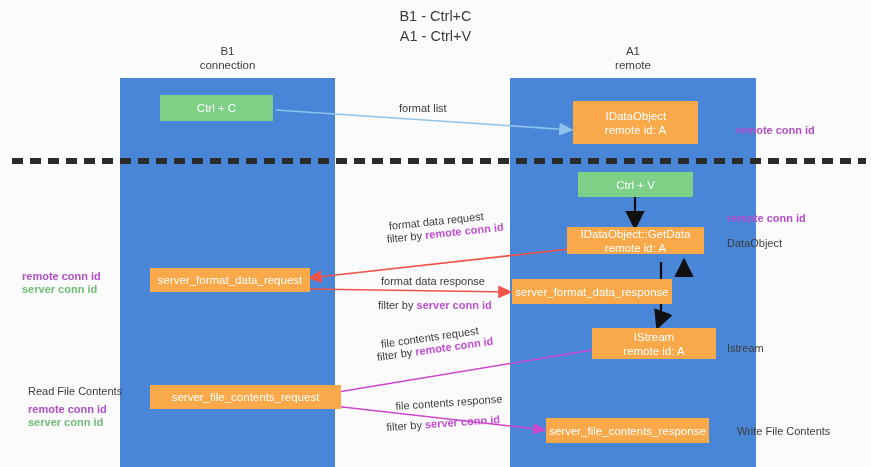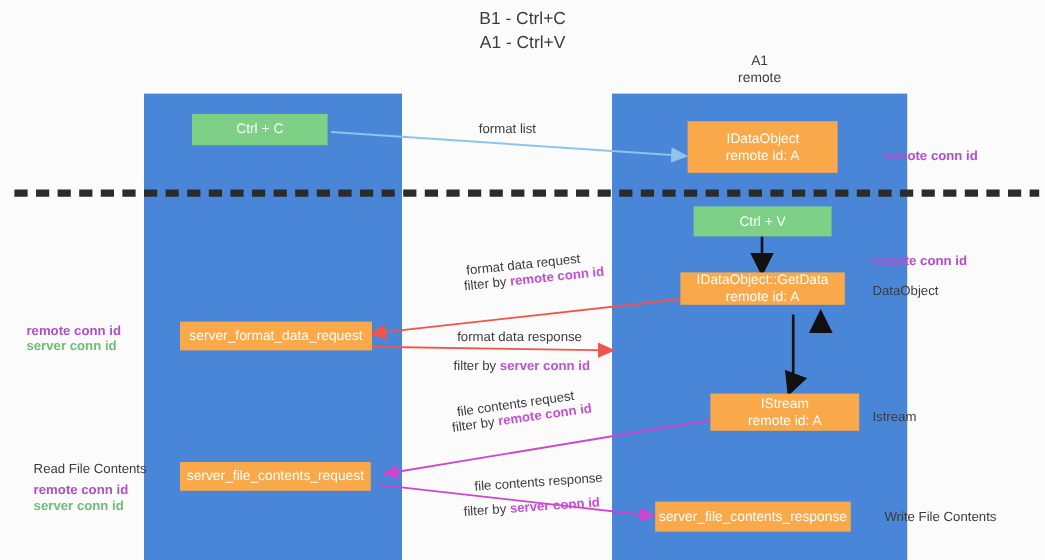--- a/index.html
+++ b/index.html
@@ -92,20 +92,22 @@
   .edge-label .purple { color: #c24fd4; font-weight: bold; }
 </style>
 </head>
 <body>
 
 <div id="canvas">
 
   <div class="title">B1 - Ctrl+C
 A1 - Ctrl+V</div>
 
+  <div class="lane-header lane-header-b1">B1
+connection</div>
   <div class="lane-header lane-header-a1">A1
 remote</div>
 
   <div class="lane lane-b1"></div>
   <div class="lane lane-a1"></div>
 
   <svg class="svg-layer" viewBox="0 0 871 467">
     <defs>
       <marker id="ah-blue" markerWidth="9" markerHeight="8" refX="8" refY="4" orient="auto">
         <path d="M0,0 L9,4 L0,8 z" fill="#8fc4ea"></path>
@@ -145,25 +147,26 @@
   <div class="node node-orange" style="left:573px; top:101px; width:125px; height:43px;text-align:right;">IDataObject
 remote id: A</div>
 
   <div class="node node-green" style="left:578px;  top:172px; width:115px; height:25px;">Ctrl + V</div>
 
   <div class="node node-orange" style="left:567px; top:227px; width:137px; height:27px;">IDataObject::GetData
 remote id: A</div>
 
   <div class="node node-orange" style="left:150px; top:268px; width:160px; height:24px;">server_format_data_request</div>
 
+  <div class="node node-orange" style="left:512px; top:279px; width:160px; height:25px;">server_format_data_response</div>
 
   <div class="node node-orange" style="left:592px; top:328px; width:124px; height:31px;">IStream
 remote id: A</div>
 
-  <div class="node node-orange" style="left:150px; top:385px; width:159px; height:24px;">server_file_contents_request</div>
+  <div class="node node-orange" style="left:150px; top:385px; width:191px; height:24px;">server_file_contents_request</div>
 
   <div class="node node-orange" style="left:546px; top:418px; width:163px; height:25px;">server_file_contents_response</div>
 
   <div class="edge-label" style="left:399px; top:101px;">format list</div>
 
   <div class="edge-label" style="left:388px; top:219px; transform:rotate(-6deg);">format data request</div>
   <div class="edge-label" style="left:386px; top:232px; transform:rotate(-6deg);">
     <span>filter by </span><span class="purple">remote conn id</span>
   </div>
 

